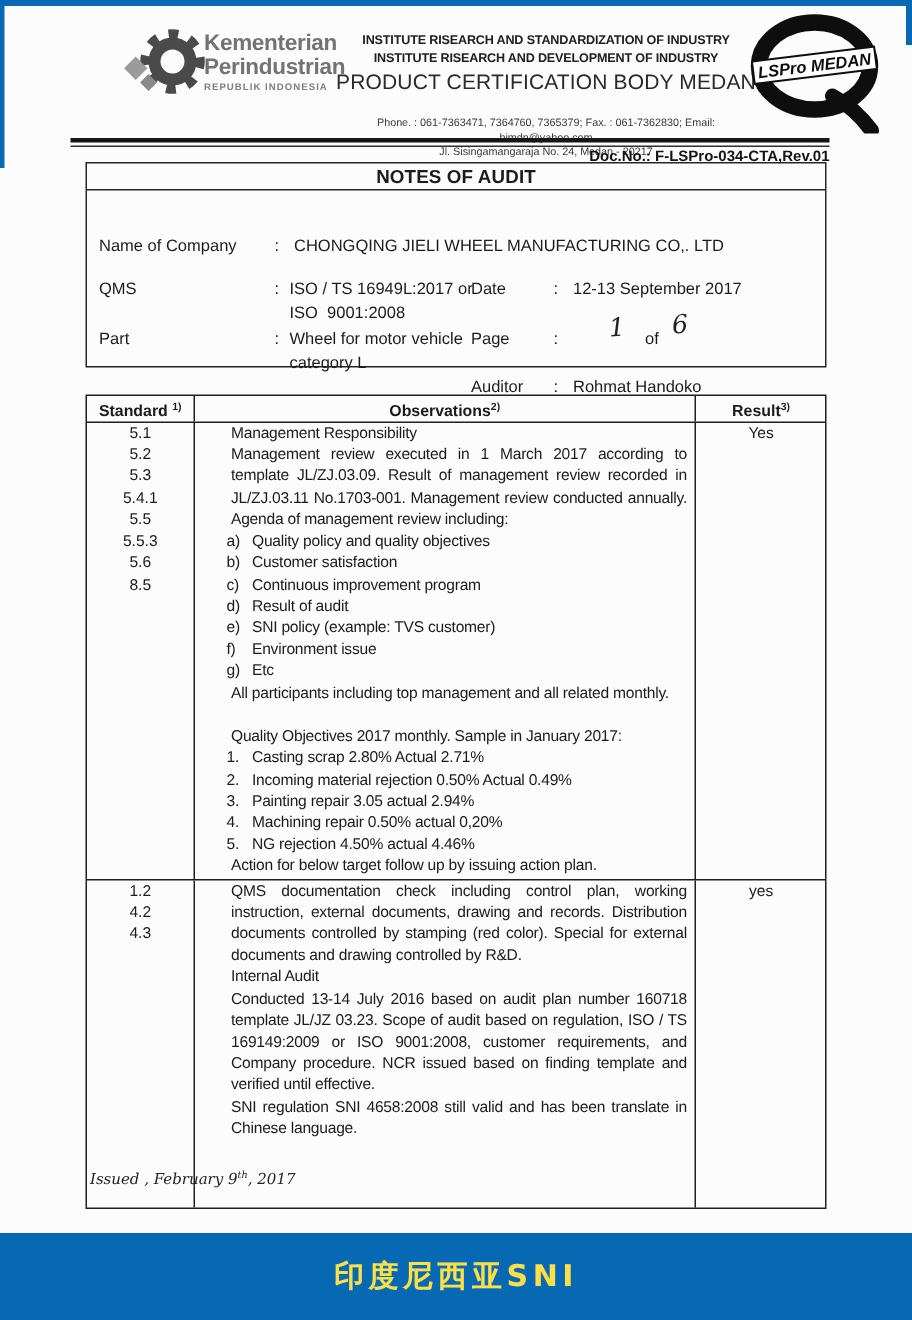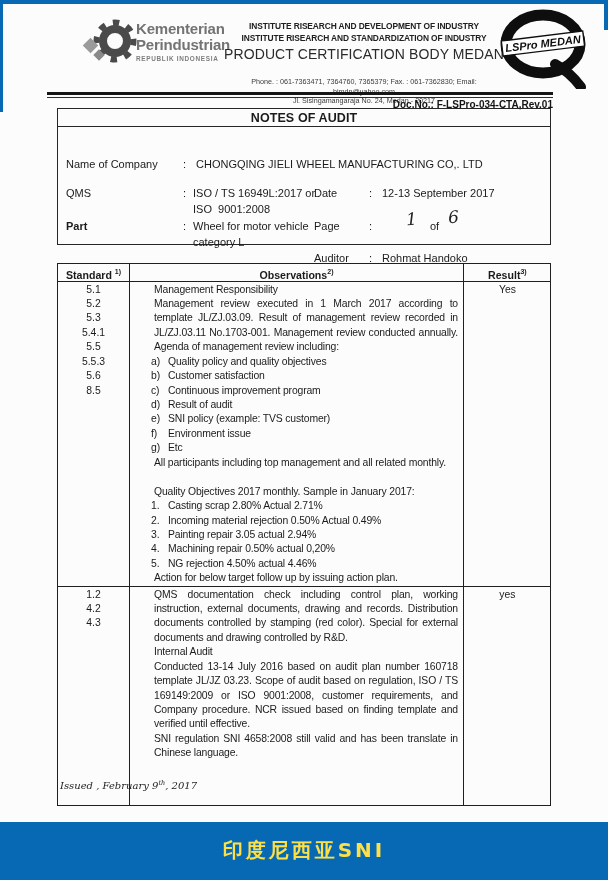--- a/index.html
+++ b/index.html
@@ -83,22 +83,22 @@
   <circle cx="33" cy="25" r="18.5" fill="none" stroke="#4a4a4a" stroke-width="6" stroke-dasharray="6.5 7.9" stroke-dashoffset="2"></circle>
   <rect x="3" y="24" width="11" height="11" fill="#9b9b9b" transform="rotate(45 8.5 29.5)"></rect>
   <rect x="13" y="35" width="8" height="8" fill="#8a8a8a" transform="rotate(45 17 39)"></rect>
 </svg>
 <div class="ministry">
   <div class="l1">Kementerian</div>
   <div class="l2">Perindustrian</div>
   <div class="l3">REPUBLIK INDONESIA</div>
 </div>
 <div class="org-block">
+  <div class="i1">INSTITUTE RISEARCH AND STANDARDIZATION OF INDUSTRY</div>
   <div class="i1">INSTITUTE RISEARCH AND DEVELOPMENT OF INDUSTRY</div>
-  <div class="i1">INSTITUTE RISEARCH AND STANDARDIZATION OF INDUSTRY</div>
   <div class="body-name">PRODUCT CERTIFICATION BODY MEDAN</div>
   <div class="contact">Phone. : 061-7363471, 7364760, 7365379; Fax. : 061-7362830; Email: bimdn@yahoo.com</div>
   <div class="address">Jl. Sisingamangaraja No. 24, Medan - 20217</div>
 </div>
 <svg class="stamp" width="102" height="80" viewBox="0 0 102 80">
   <ellipse cx="46" cy="35" rx="37" ry="29" fill="none" stroke="#0e0e0e" stroke-width="11"></ellipse>
   <path d="M58 55 Q73 63 84 78" stroke="#0e0e0e" stroke-width="10" fill="none" stroke-linecap="round"></path>
   <g transform="rotate(-7 46 35)">
     <rect x="5" y="27" width="82" height="15" fill="#ffffff" stroke="#0e0e0e" stroke-width="1.3"></rect>
     <text x="46" y="38.5" text-anchor="middle" font-size="11" font-weight="bold" font-style="italic" font-family="Liberation Sans, sans-serif" fill="#0e0e0e">LSPro MEDAN</text>
@@ -113,21 +113,21 @@
   <div class="info">
     <div class="cell" style="left:8px; top:31px;">Name of Company</div>
     <div class="cell" style="left:125px; top:31px;">:</div>
     <div class="cell" style="left:138px; top:31px;">CHONGQING JIELI WHEEL MANUFACTURING CO,. LTD</div>
 
     <div class="cell" style="left:8px; top:60px;">QMS</div>
     <div class="cell" style="left:125px; top:60px;">:</div>
     <div class="cell" style="left:135px; top:60px;">ISO / TS 16949L:2017 or</div>
     <div class="cell" style="left:135px; top:76px; white-space:pre;">ISO  9001:2008</div>
 
-    <div class="cell" style="left:8px; top:93px;font-weight:bold;">Part</div>
+    <div class="cell" style="left:8px; top:93px;">Part</div>
     <div class="cell" style="left:125px; top:93px;">:</div>
     <div class="cell" style="left:135px; top:93px;">Wheel for motor vehicle</div>
     <div class="cell" style="left:135px; top:109px;">category L</div>
 
     <div class="cell" style="left:256px; top:60px;">Date</div>
     <div class="cell" style="left:311px; top:60px;">:</div>
     <div class="cell" style="left:324px; top:60px;">12-13 September 2017</div>
 
     <div class="cell" style="left:256px; top:93px;">Page</div>
     <div class="cell" style="left:311px; top:93px;">:</div>

